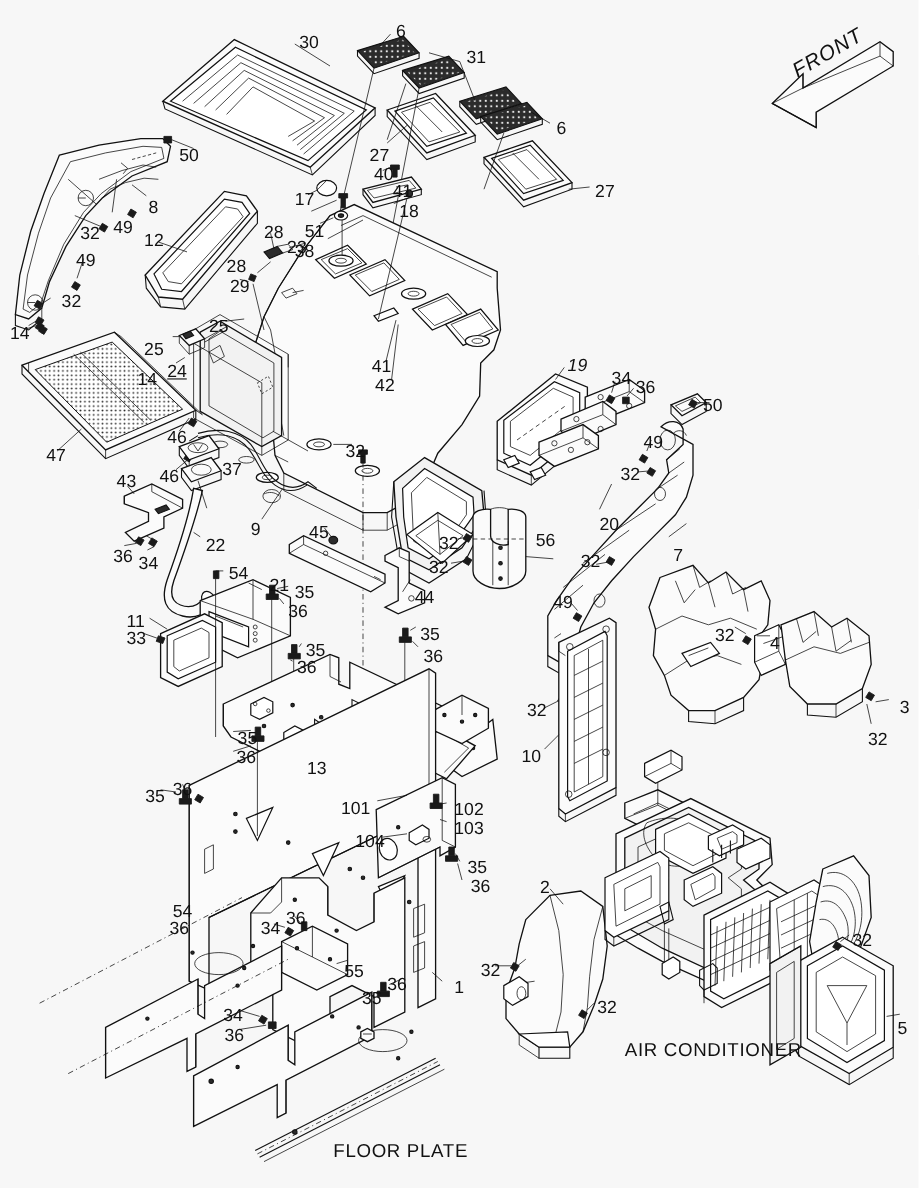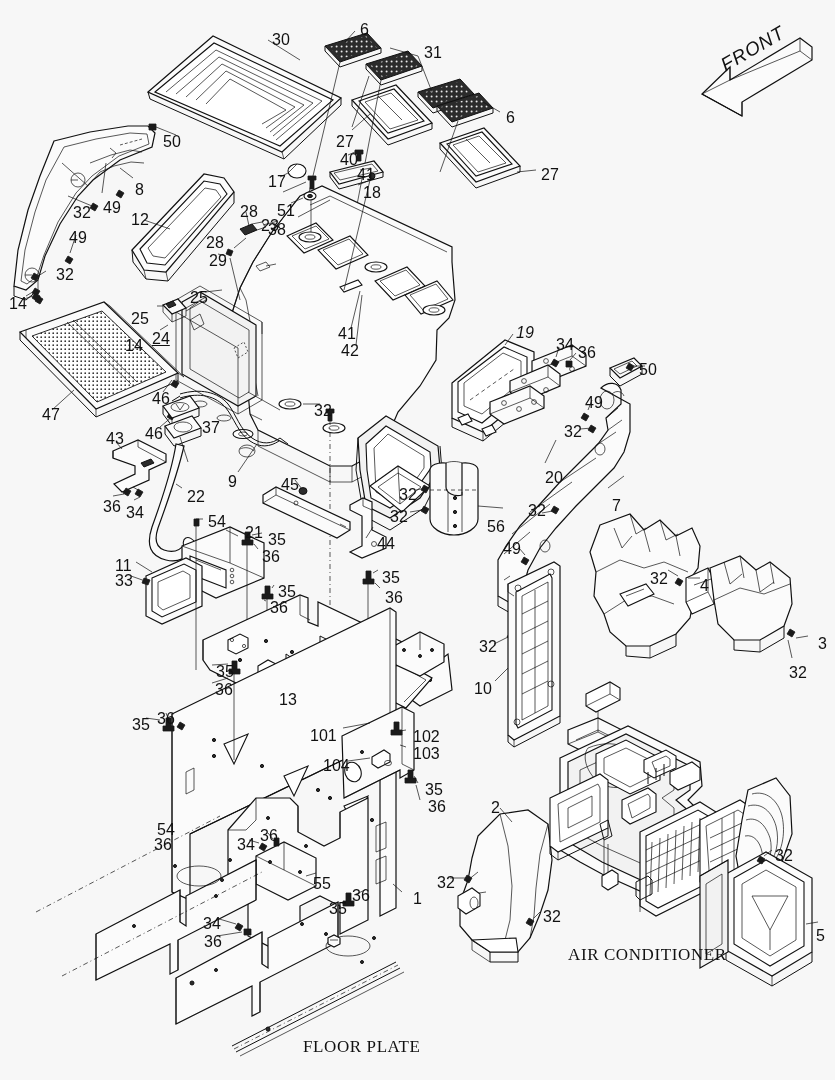--- a/index.html
+++ b/index.html
@@ -16,21 +16,21 @@
     position:absolute;
     font-family:"Liberation Sans", sans-serif;
     font-size:16px;
     color:#111;
     white-space:nowrap;
     line-height:1;
     user-select:none;
   }
   .cap{
     position:absolute;
-    font-family:Liberation Serif, serif;
+    font-family:Liberation Sans, sans-serif;
     font-size:17px;
     letter-spacing:.6px;
     color:#111;
     white-space:nowrap;
   }
   svg{display:block;}
   .ln{stroke:#111;stroke-width:1;fill:none;}
   .thin{stroke:#111;stroke-width:.7;fill:none;}
   .wf{fill:#fbfbfb;stroke:#111;stroke-width:1.2;}
   .wf2{fill:#f2f2f2;stroke:#111;stroke-width:1.2;}
@@ -873,21 +873,21 @@
       <div class="lbl" style="left: 202px; top: 420px;">37</div>
       <div class="lbl" style="left: 106px; top: 431px;">43</div>
       <div class="lbl" style="left: 187px; top: 489px;">22</div>
       <div class="lbl" style="left: 103px; top: 499px;">36</div>
       <div class="lbl" style="left: 126px; top: 505px;">34</div>
       <div class="lbl" style="left: 228px; top: 474px;">9</div>
       <div class="lbl" style="left: 281px; top: 477px;">45</div>
       <div class="lbl" style="left: 314px; top: 403px;">32</div>
       <div class="lbl" style="left: 399px; top: 487px;">32</div>
       <div class="lbl" style="left: 390px; top: 509px;">32</div>
-      <div class="lbl" style="left: 487px; top: 519px;">56</div>
+      <div class="lbl" style="left: 487px; top: 484px;">56</div>
       <div class="lbl" style="left: 516px; top: 325px; font-style: italic;">19</div>
       <div class="lbl" style="left: 556px; top: 337px;">34</div>
       <div class="lbl" style="left: 578px; top: 345px;">36</div>
       <div class="lbl" style="left: 639px; top: 362px;">50</div>
       <div class="lbl" style="left: 585px; top: 395px;">49</div>
       <div class="lbl" style="left: 564px; top: 424px;">32</div>
       <div class="lbl" style="left: 545px; top: 470px;">20</div>
       <div class="lbl" style="left: 612px; top: 498px;">7</div>
       <div class="lbl" style="left: 528px; top: 503px;">32</div>
       <div class="lbl" style="left: 503px; top: 541px;">49</div>

